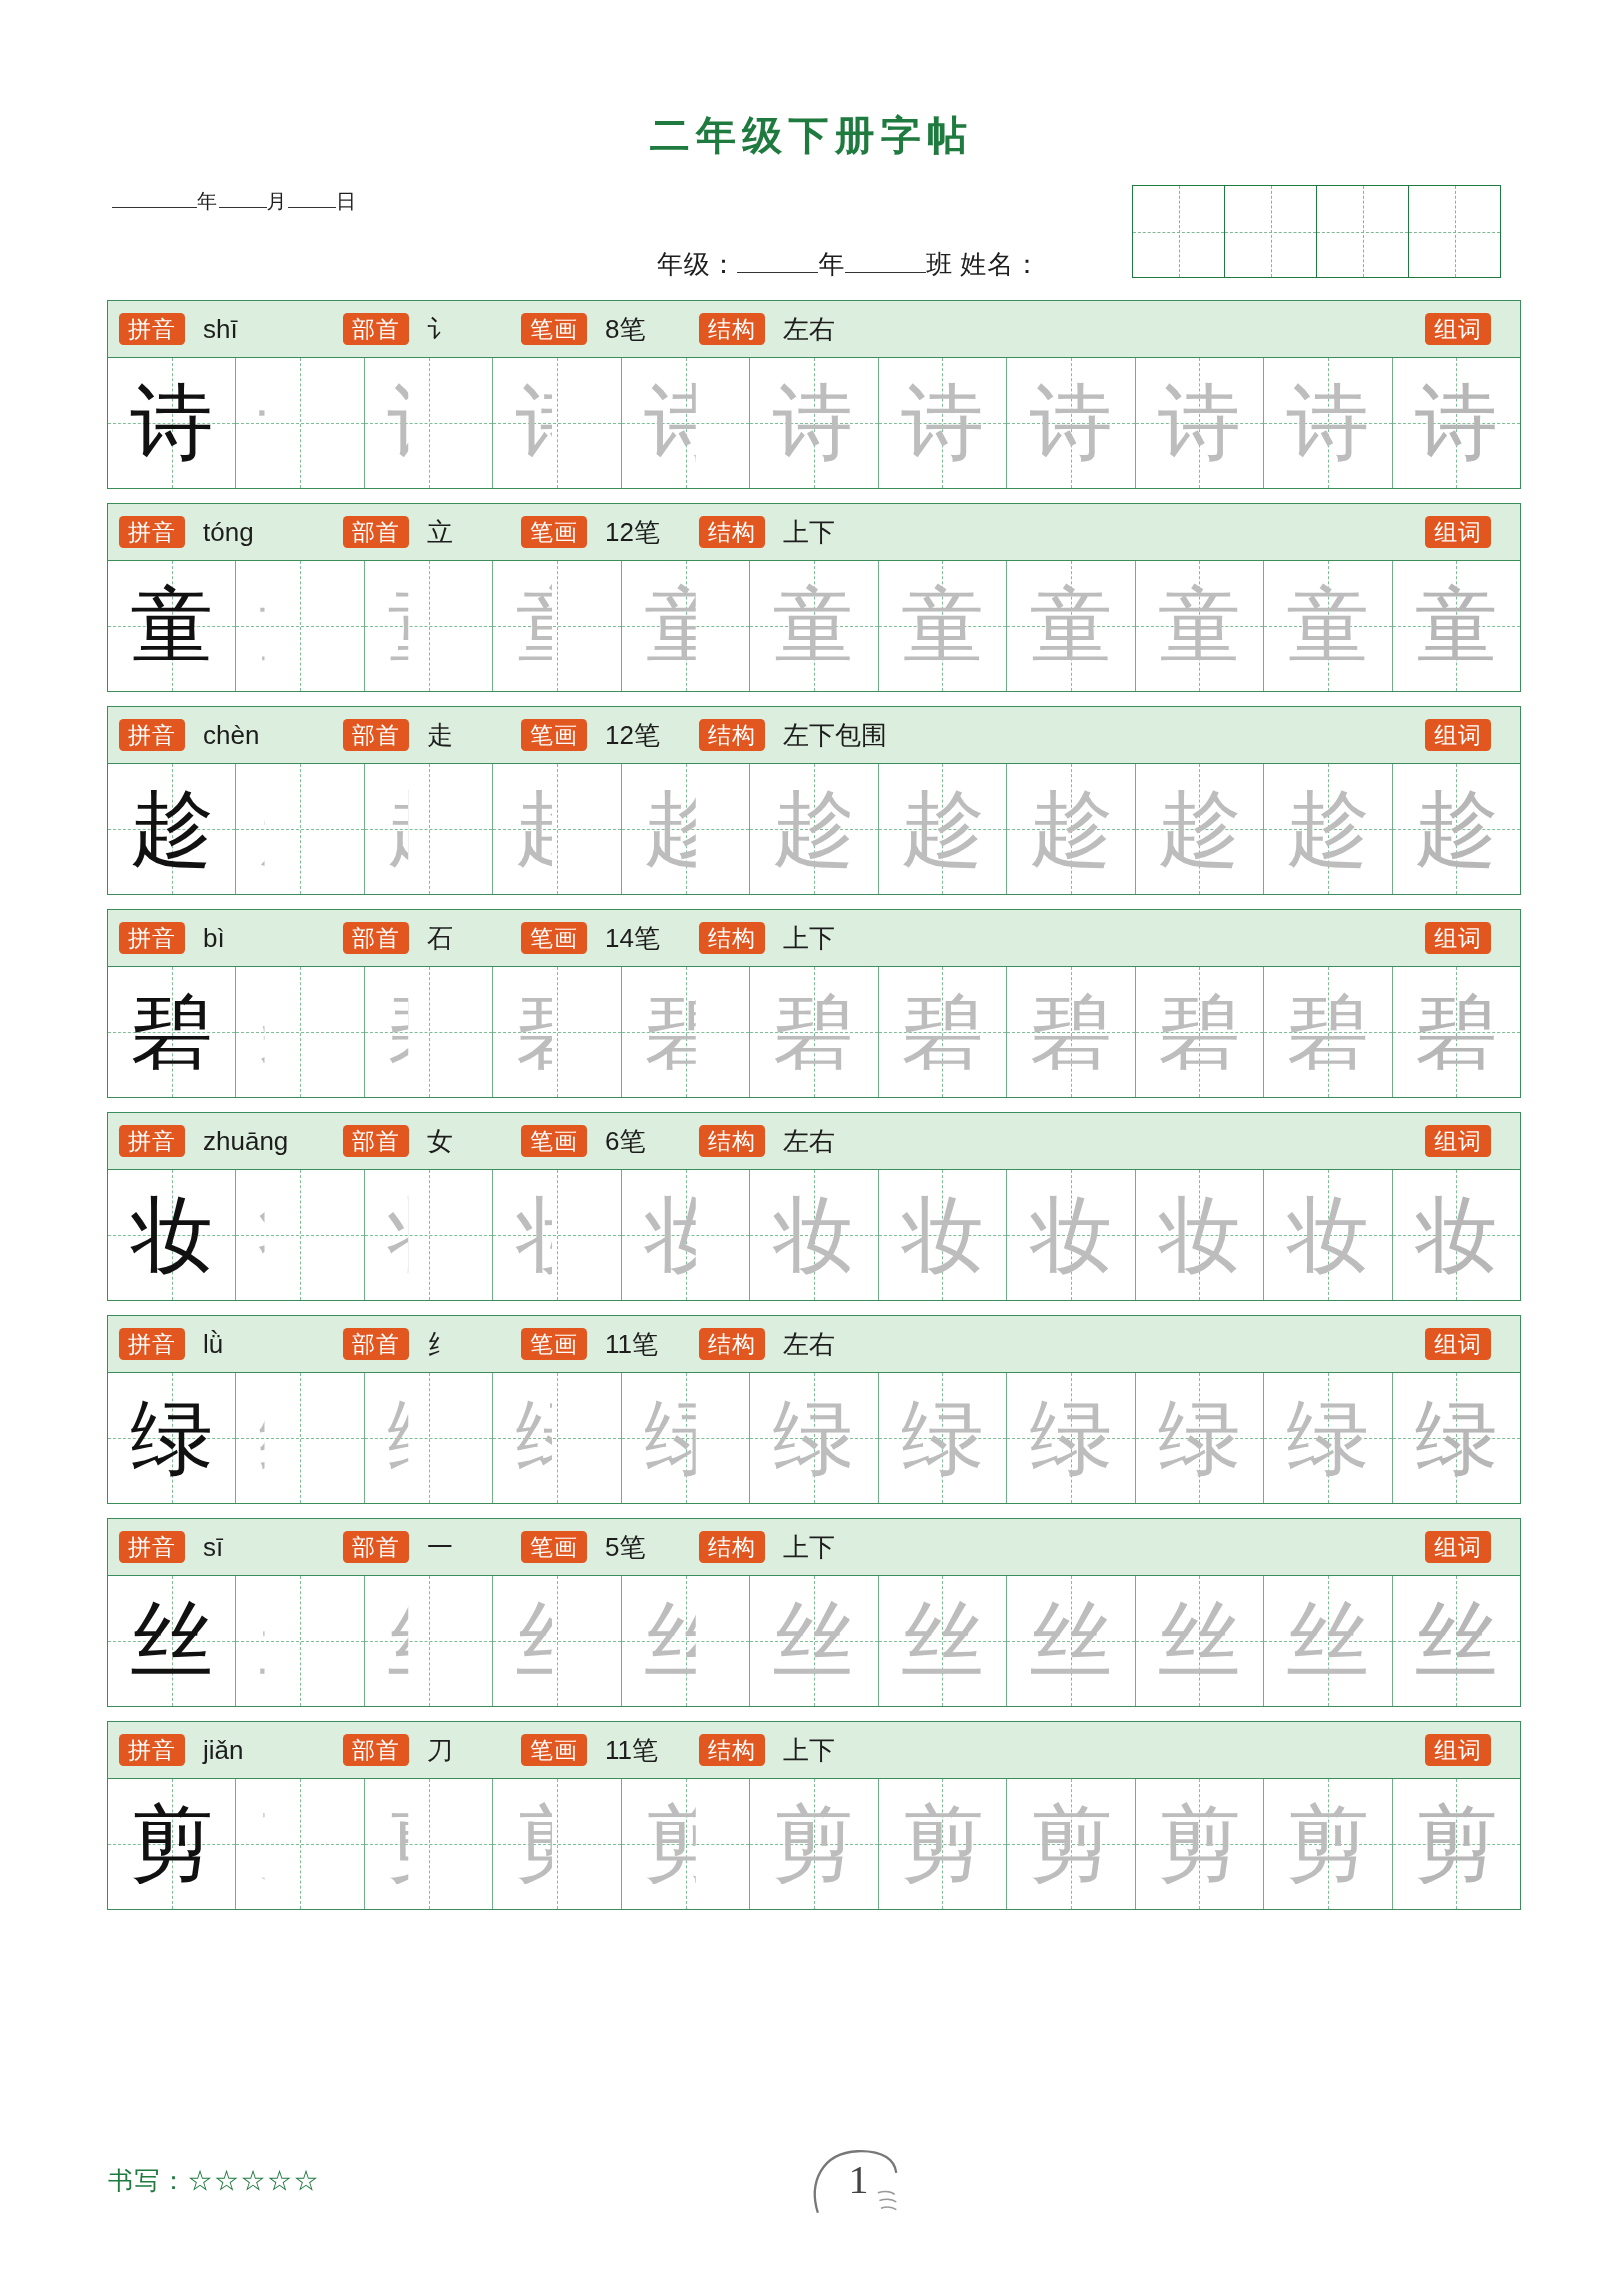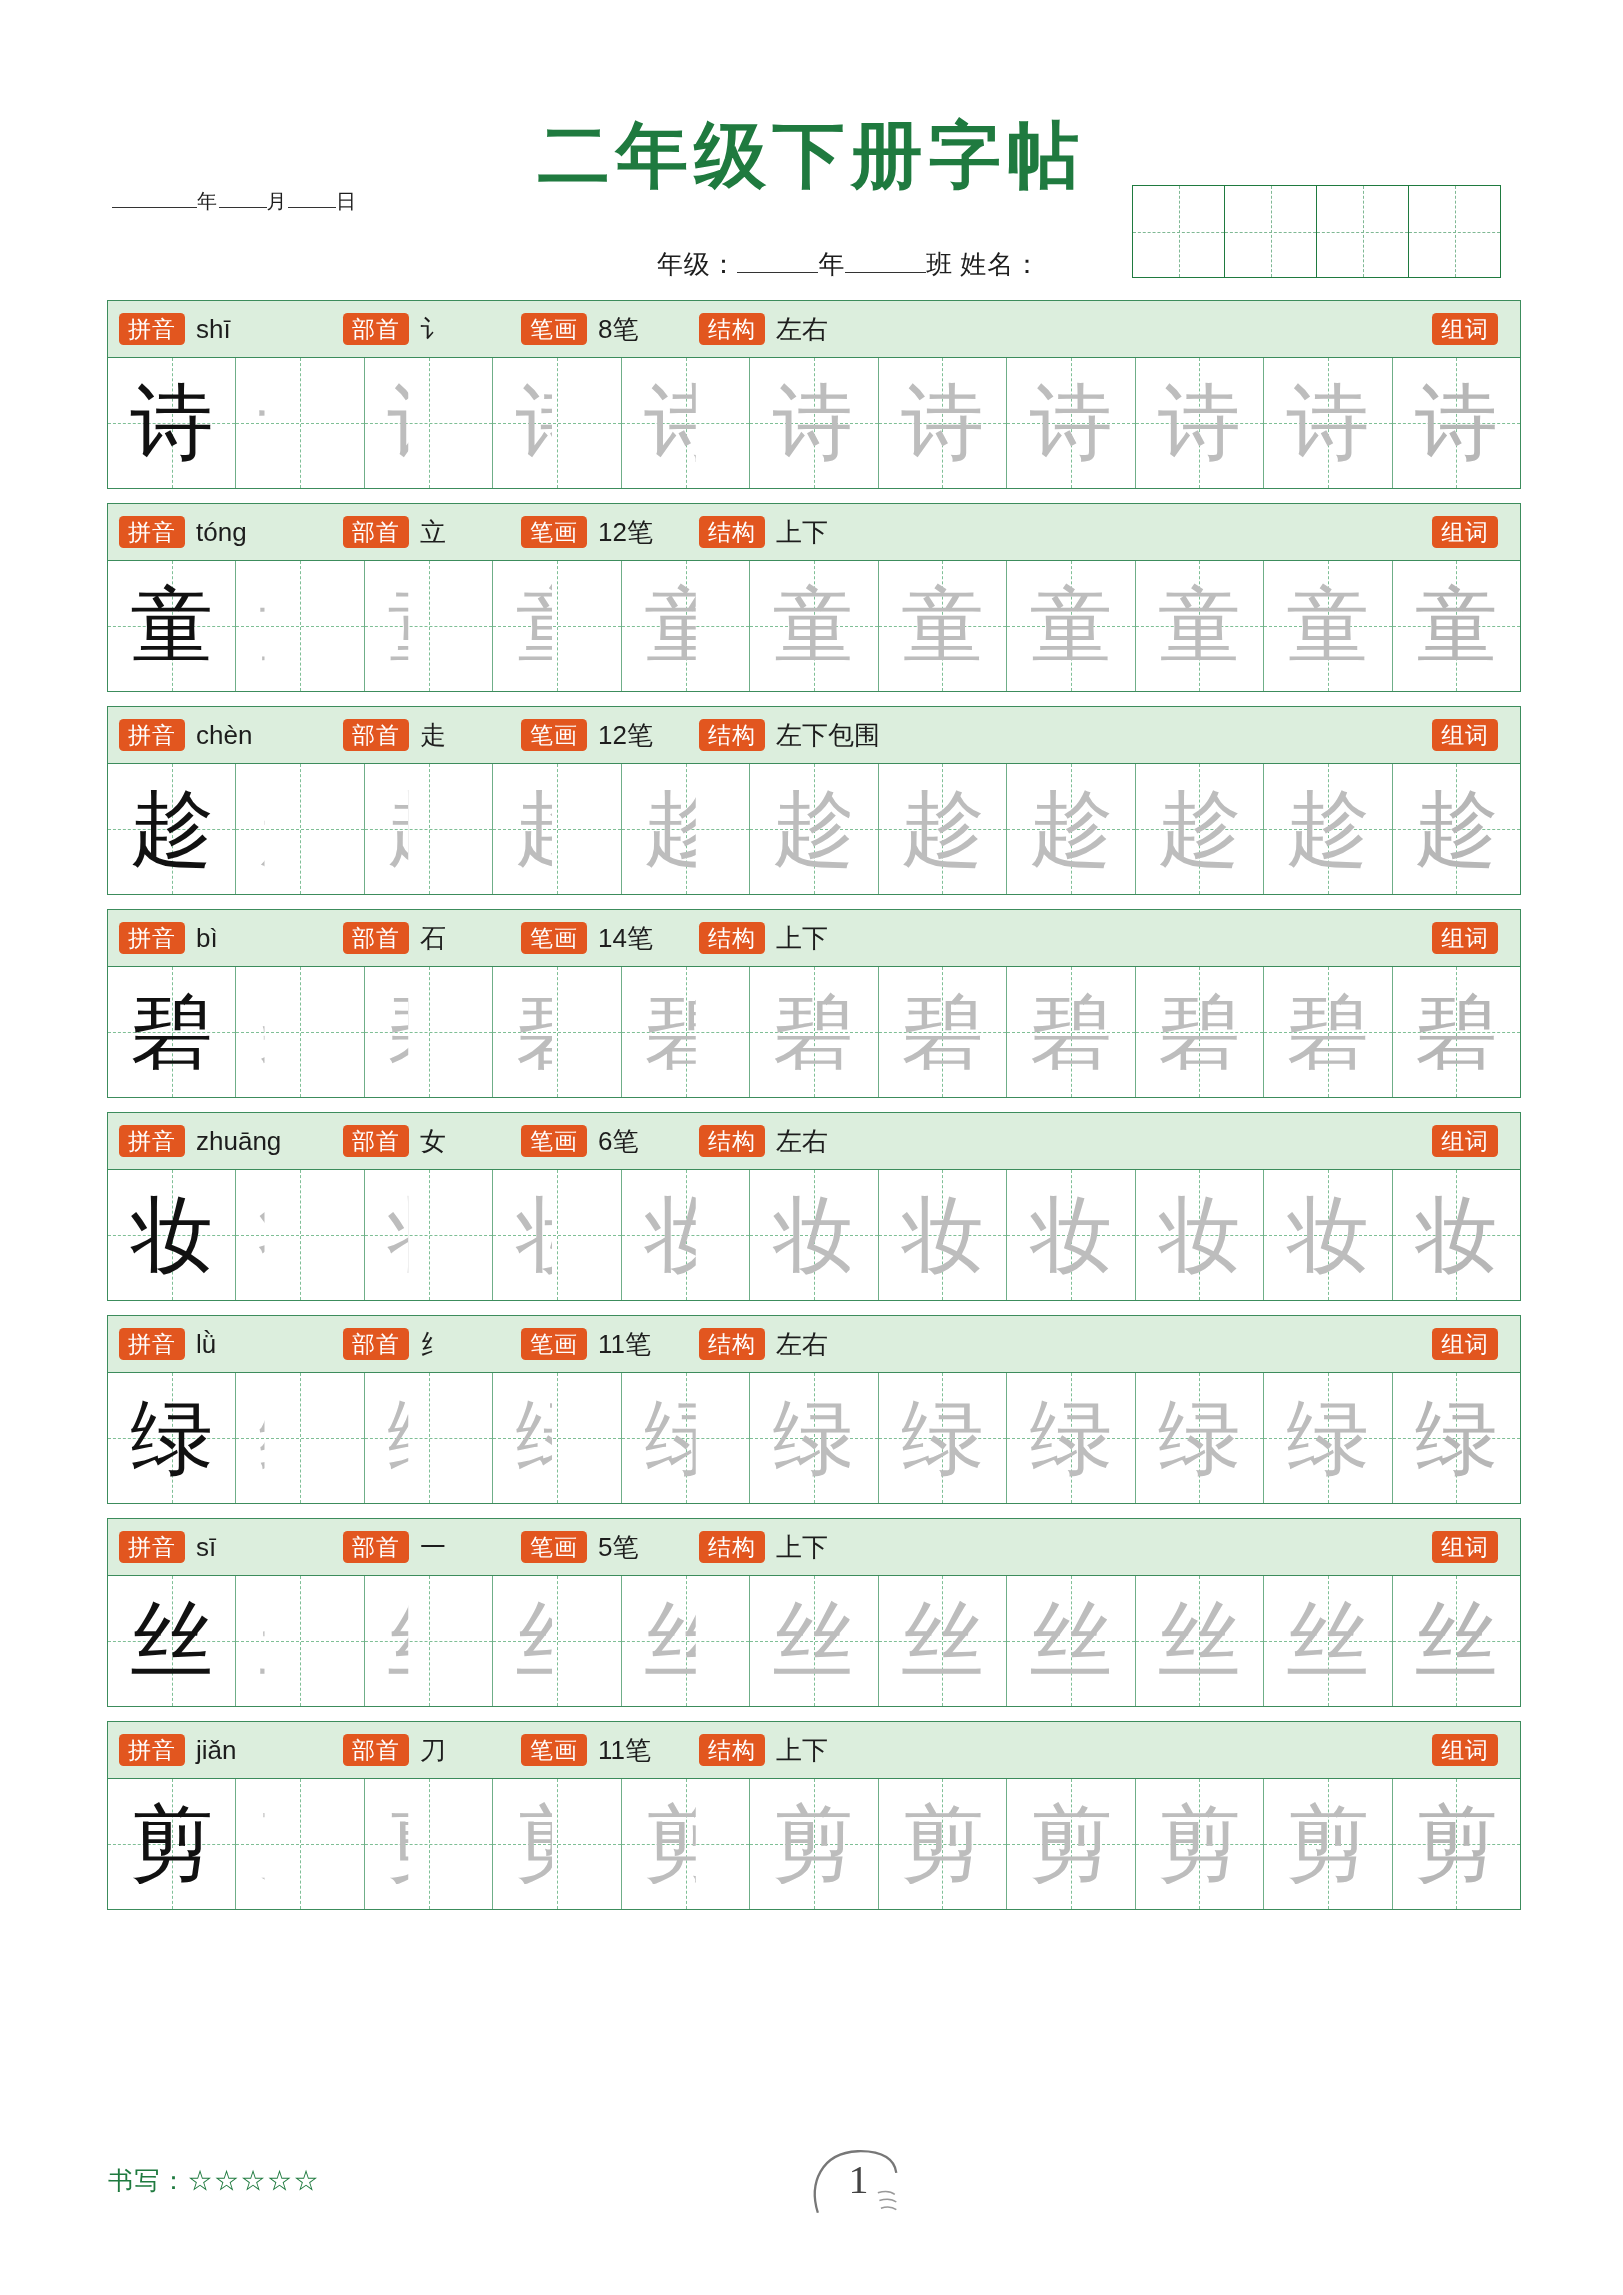--- a/index.html
+++ b/index.html
@@ -21,21 +21,21 @@
     padding: 0;
   }
 
   
   .title {
     position: absolute;
     top: 108px;
     left: 0;
     width: 1623px;
     text-align: center;
-    font-size: 72px;
+    font-size: 40px;
     font-weight: bold;
     color: #1f7a3f;
     letter-spacing: 6.2px;
     font-family: "Liberation Serif", serif;
   }
   .date-line {
     position: absolute;
     top: 182px;
     left: 112px;
     font-size: 20px;
@@ -120,21 +120,21 @@
     padding: 0 10.8px;
     border-bottom: 1.5px solid #3c8c5c;
   }
   .tag {
     background: #e2561f;
     color:#fff;
     font-size: 23px;
     padding: 4.6px 9.3px;
     border-radius: 4.6px;
     line-height: 1;
-    margin-right: 11px;
+    margin-right: 18px;
     font-family: "Liberation Sans", sans-serif;
     letter-spacing: 0.8px;
     white-space: nowrap;
   }
   .mval {
     font-size: 26px;
     color: #1d1d1d;
     white-space: nowrap;
     font-family: "Liberation Sans", sans-serif;
   }

